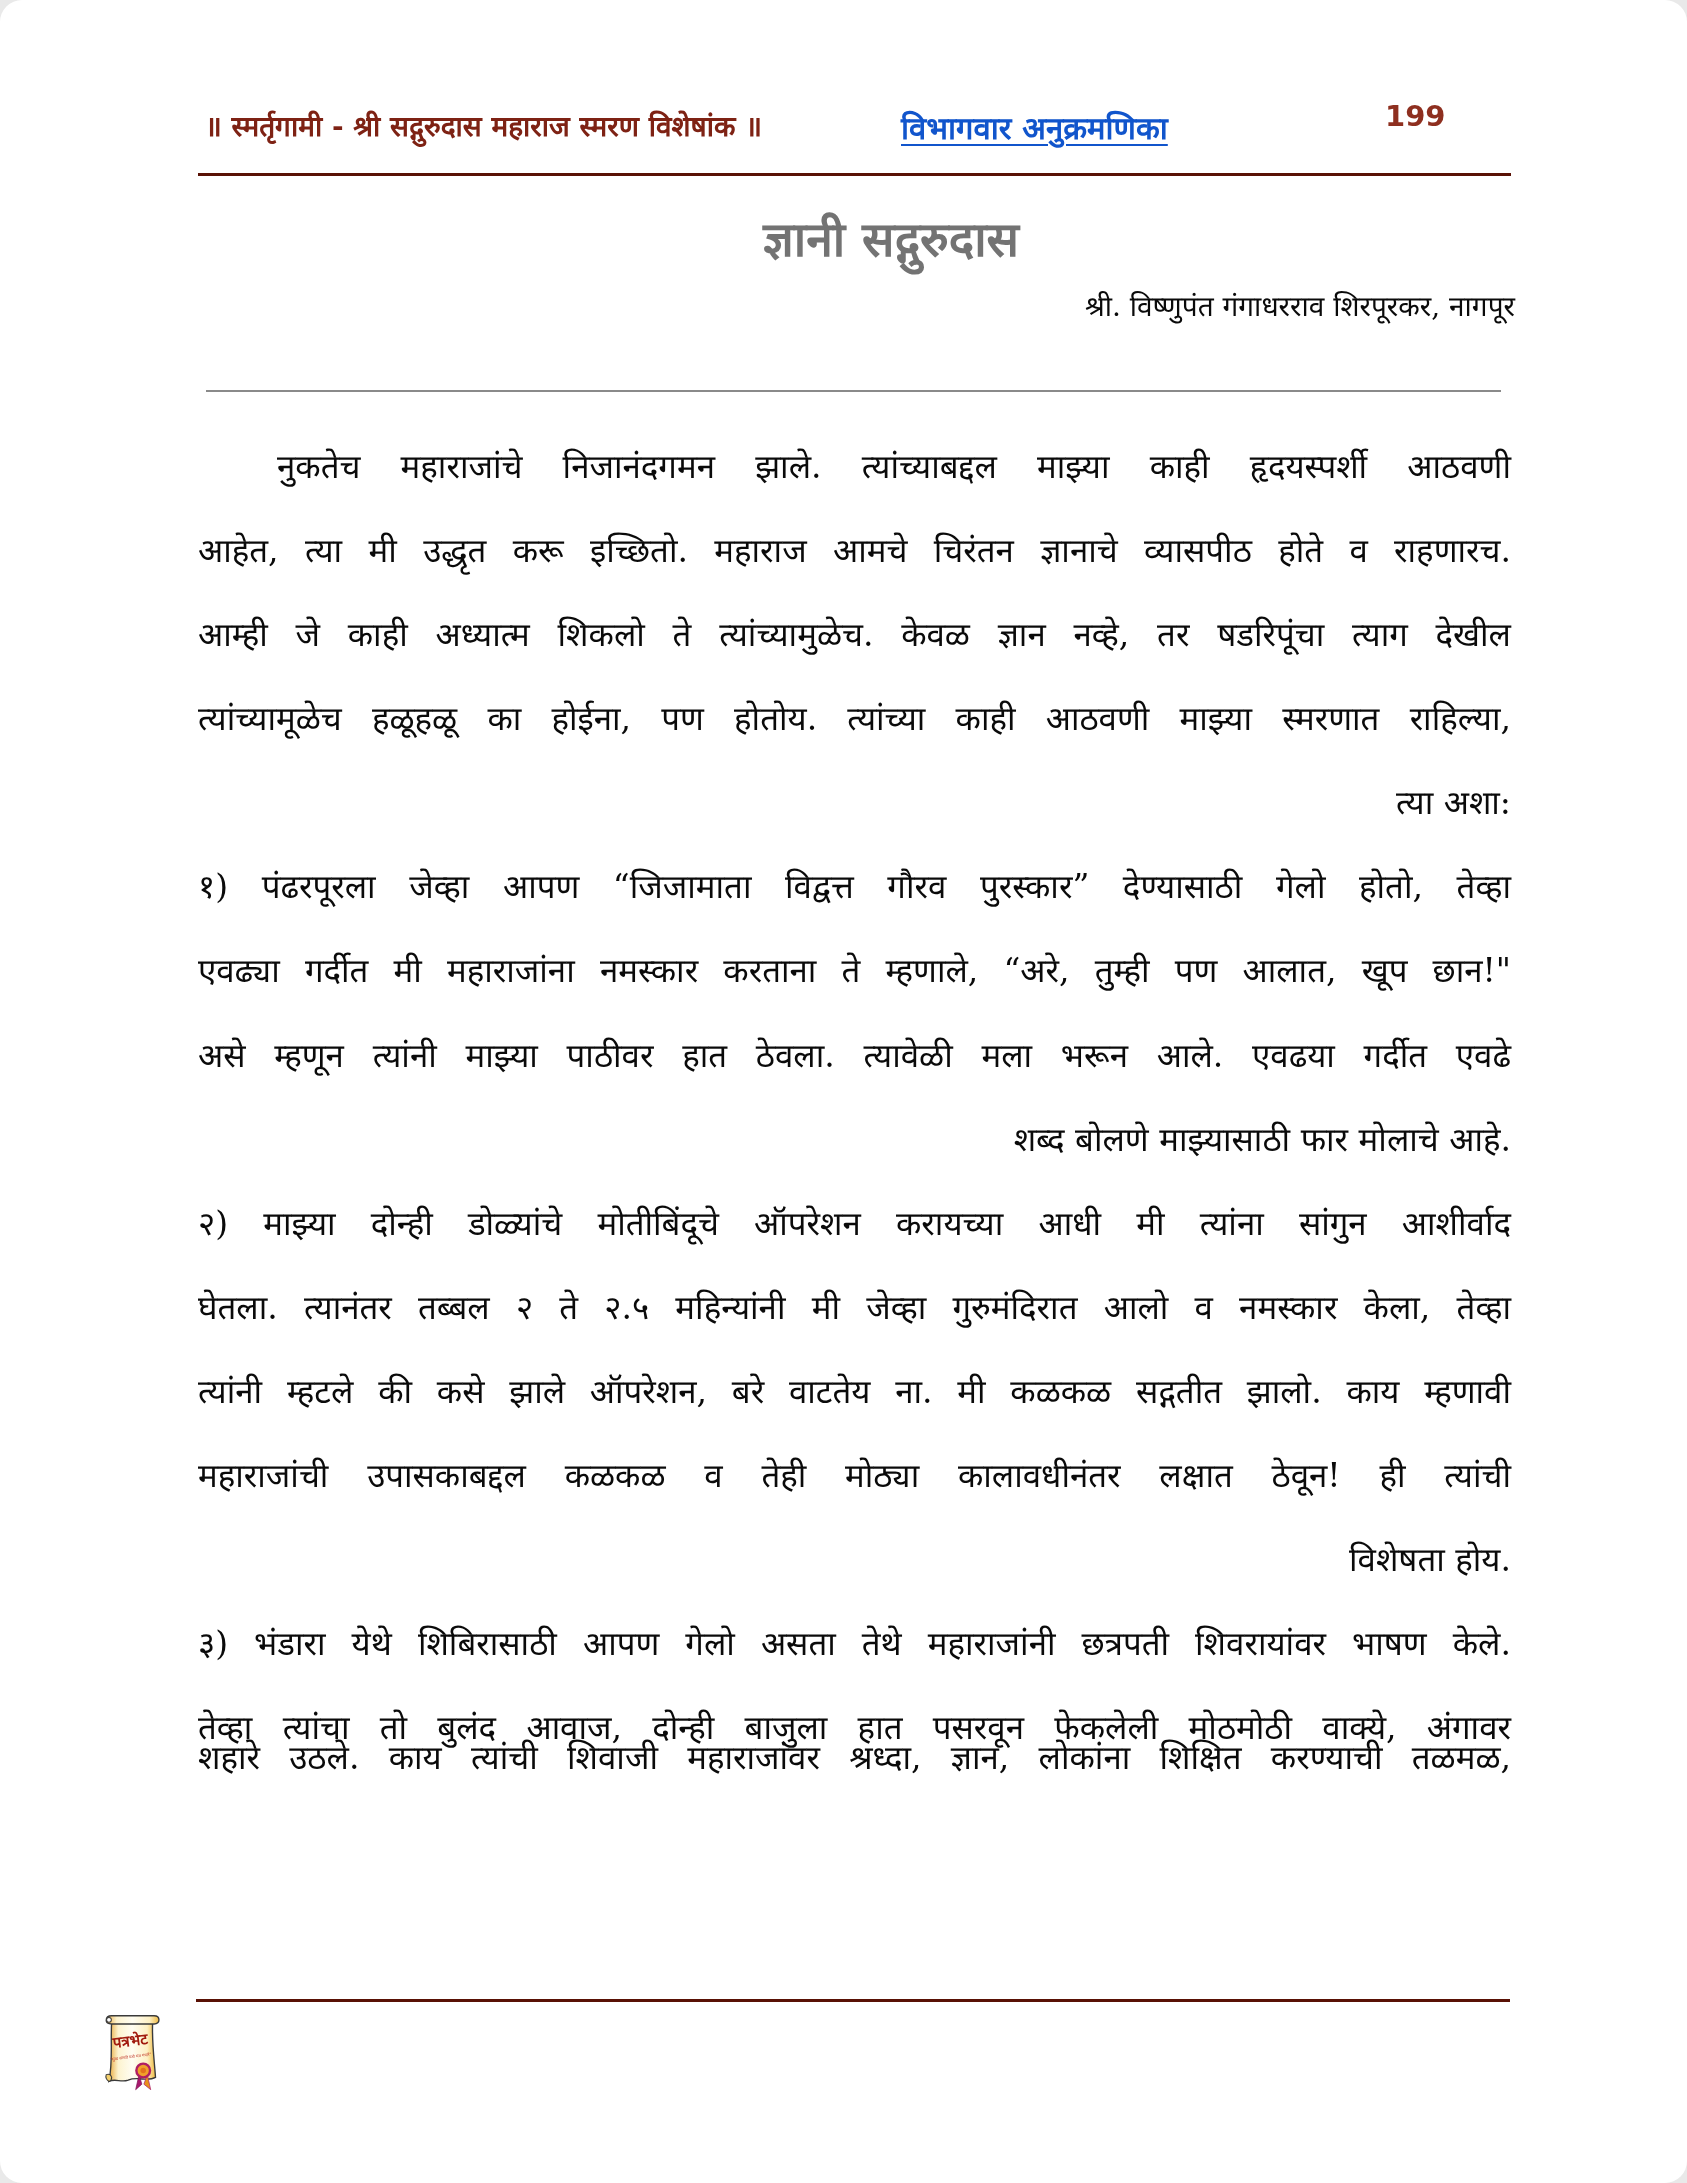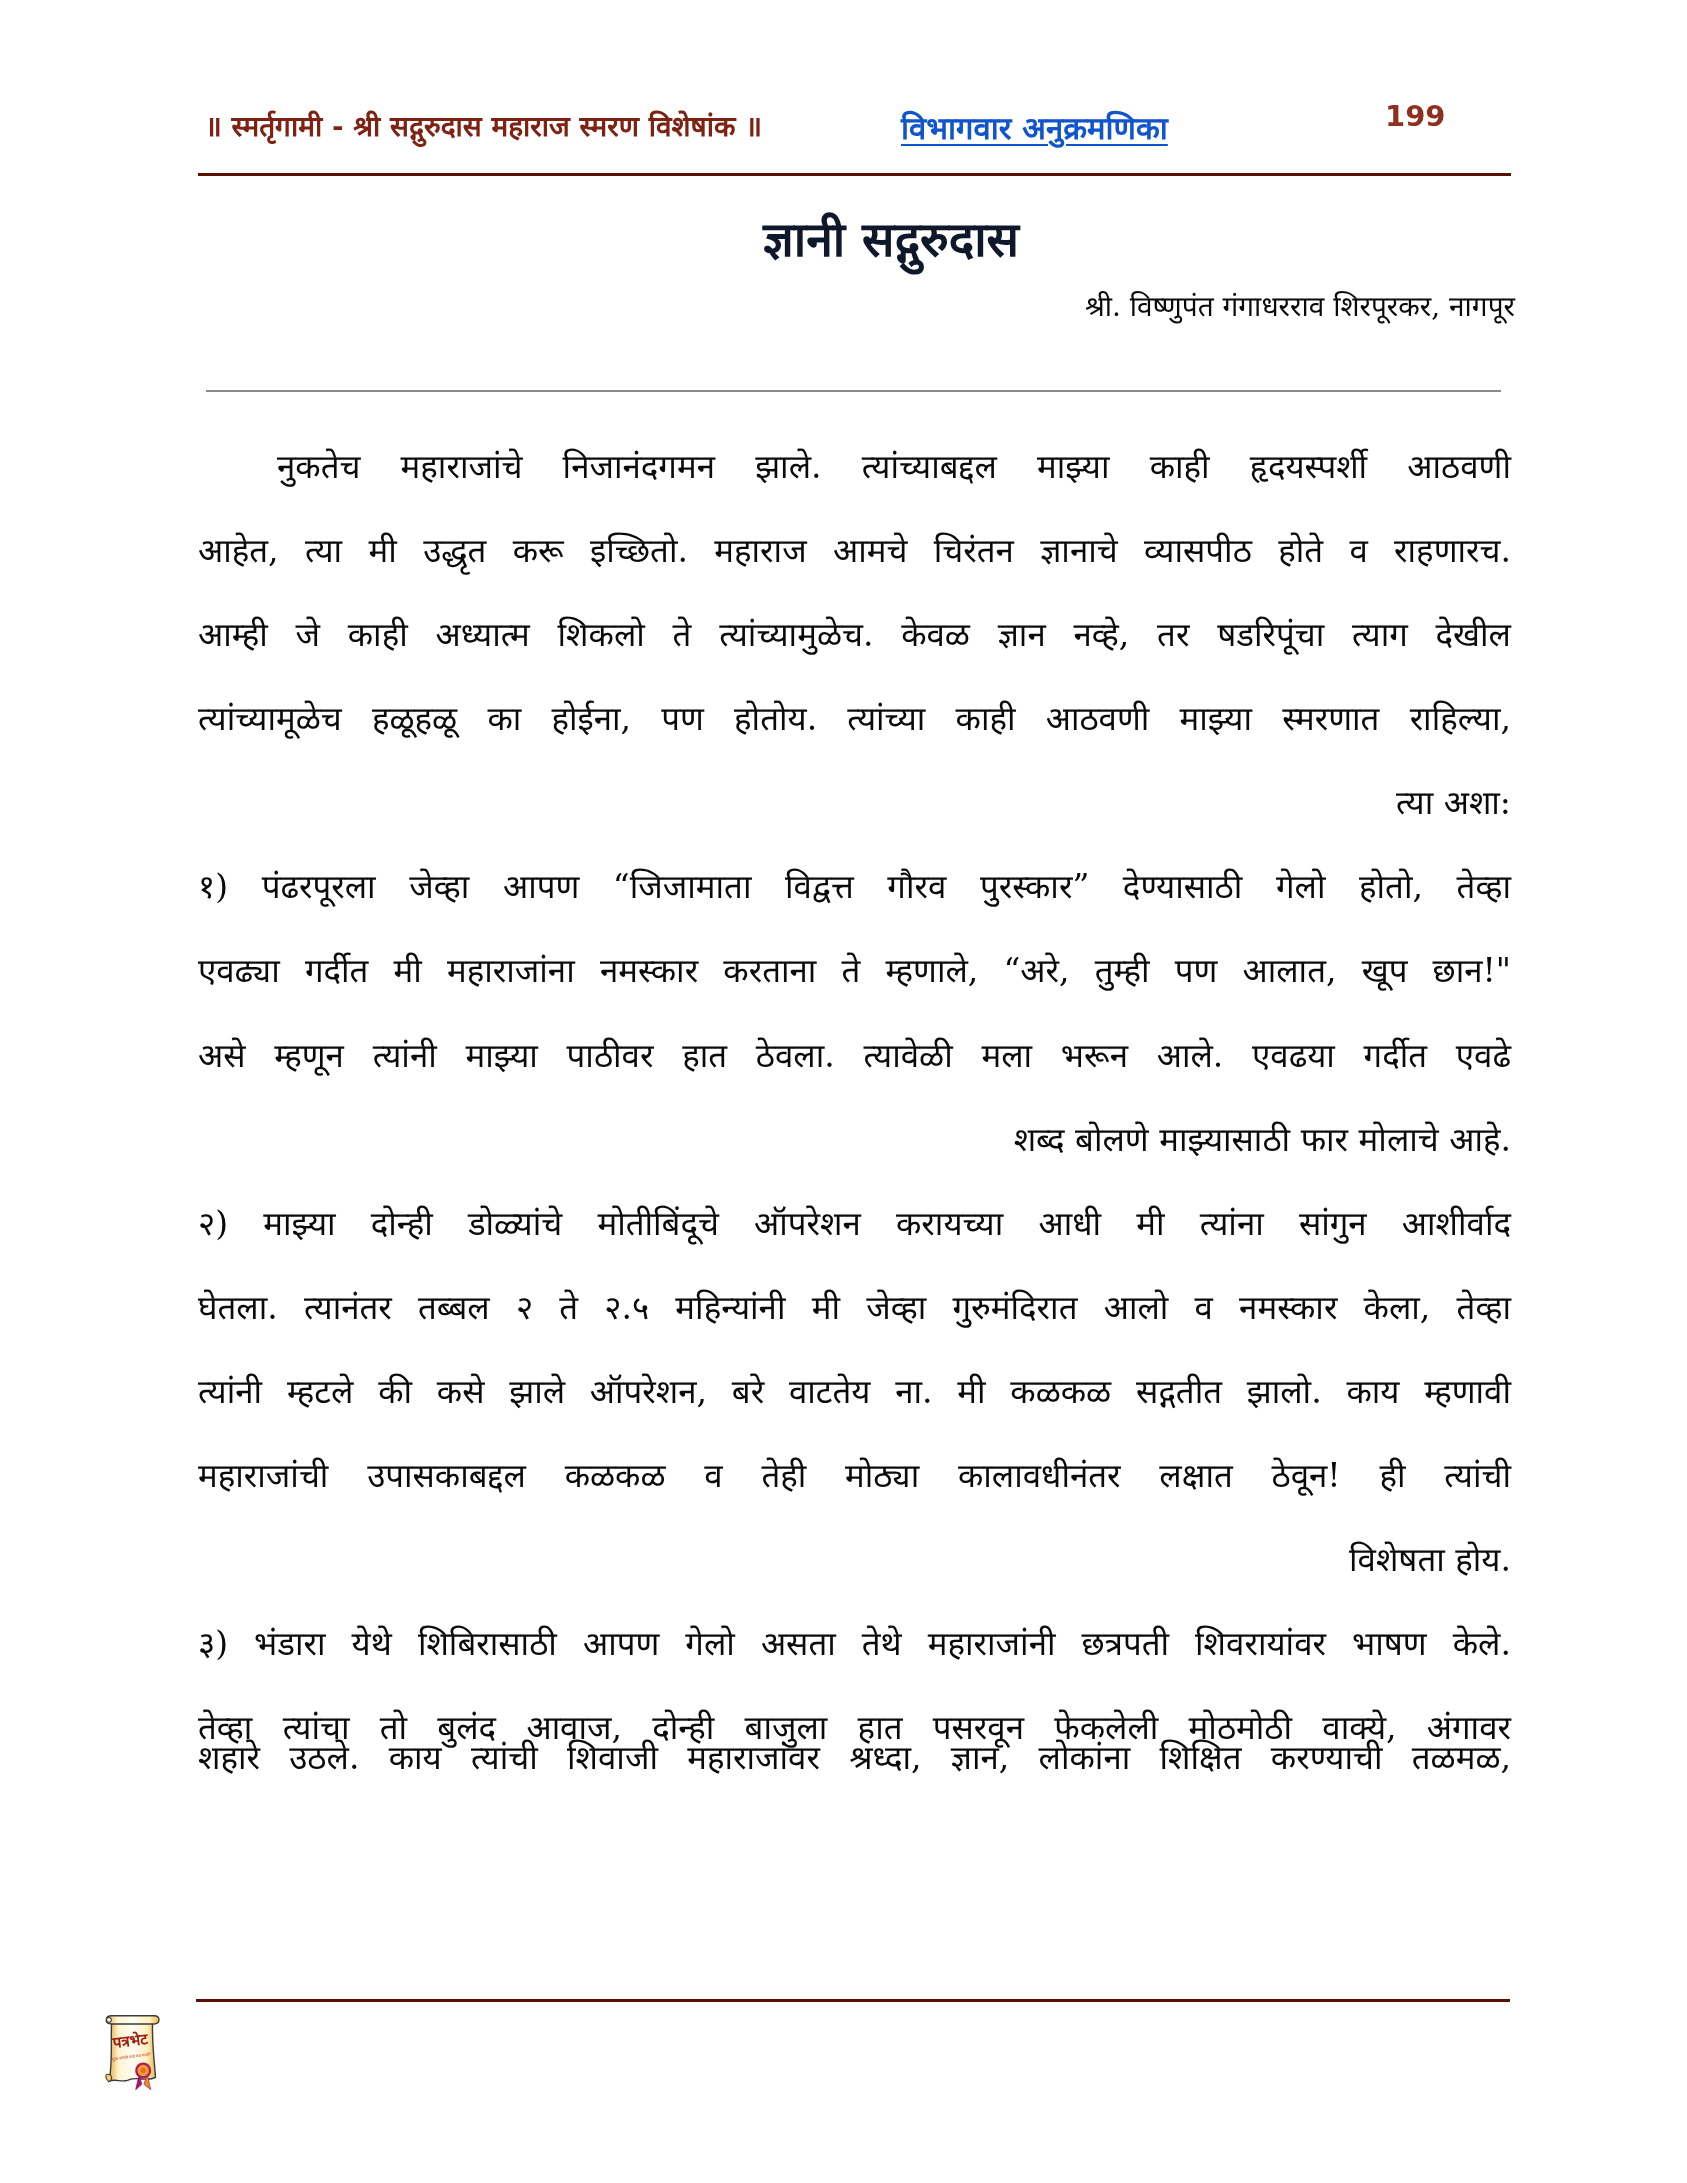--- a/index.html
+++ b/index.html
@@ -2,20 +2,21 @@
 <html style="font-size:10.6px"><head>
 <meta charset="utf-8">
 <style>
   html,body{margin:0;padding:0;background:#e9e9e9;}
   .page{
     position:relative;
     width:1687px;height:2183px;
     background:#ffffff;
     overflow:hidden;
     font-family:"DejaVu Serif", serif;
+    border-radius:22px;
   }
   
   .hdr-title{
     position:absolute;left:205px;top:106px;
     font-size:28px;font-weight:bold;color:#7e2214;
     white-space:nowrap;
   }
   .hdr-link{
     position:absolute;left:901px;top:106px;
     font-size:31px;font-weight:bold;color:#1155cc;
@@ -28,21 +29,21 @@
     font-family:"DejaVu Sans", sans-serif;
   }
   .hdr-rule{
     position:absolute;left:198px;top:173px;width:1313px;height:3.3px;
     background:#591105;border:none;
   }
   
   .art-title{
     position:absolute;left:198px;top:205px;width:1313px;
     text-align:center;text-indent:73px;
-    font-size:48px;font-weight:bold;color:#0f172a;
+    font-size:48px;font-weight:bold;color:#737373;
   }
   .art-author{
     position:absolute;left:198px;top:286px;width:1317px;
     text-align:right;
     font-size:28px;color:#0a0a0a;
   }
   .art-rule{
     position:absolute;left:206px;top:390px;width:1295px;height:2px;
     background:#8a8a8a;border:none;
   }

